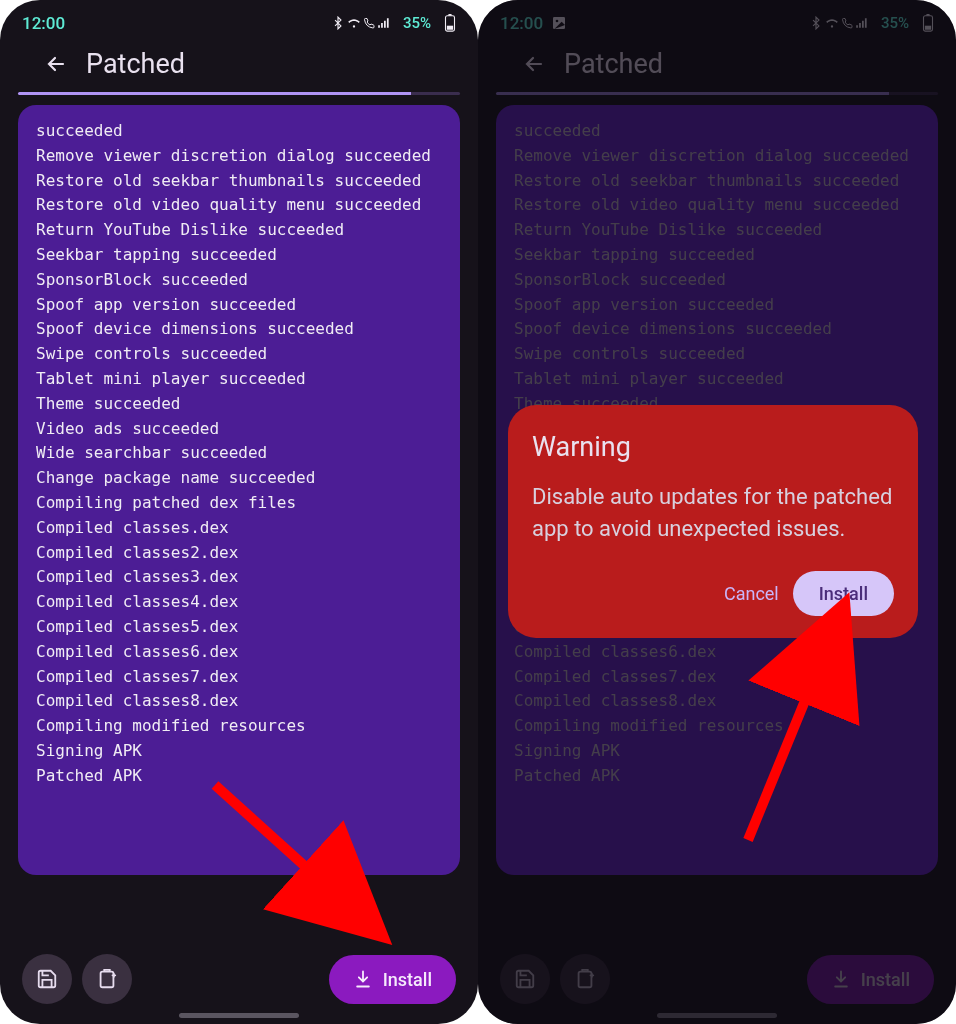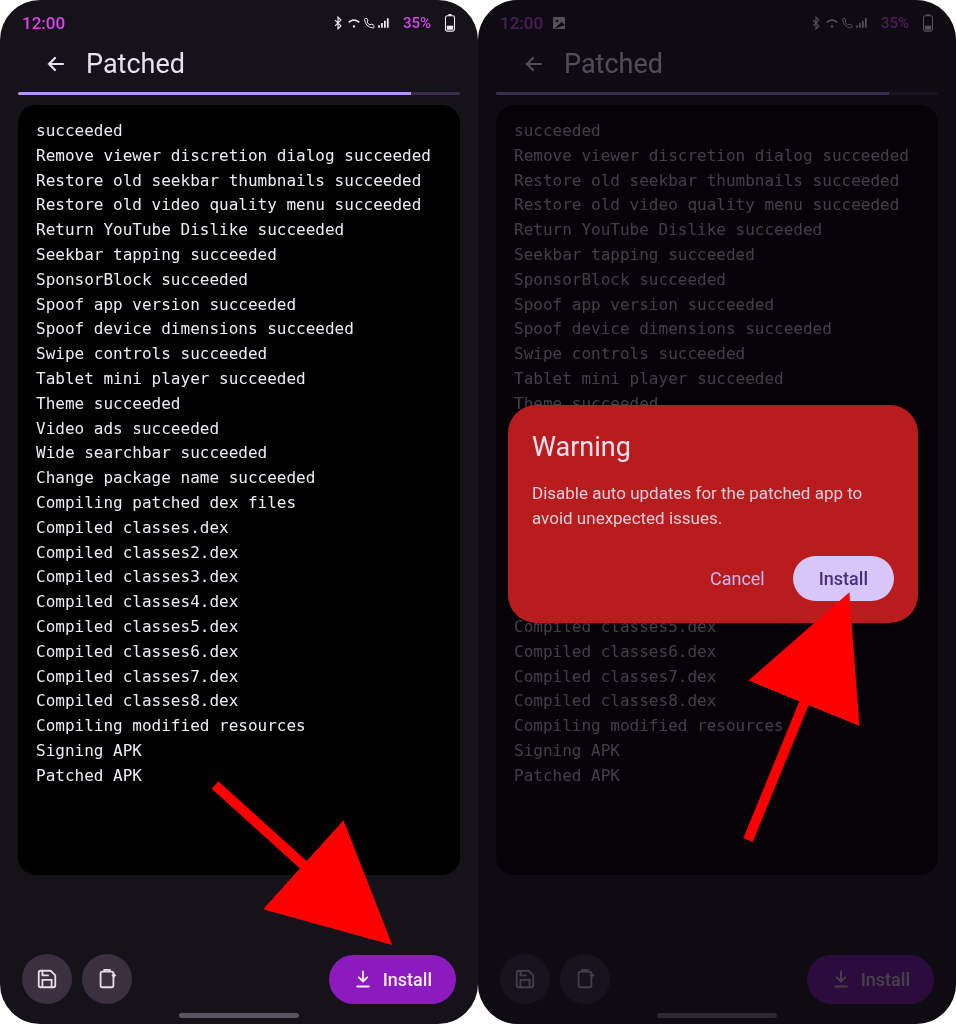--- a/index.html
+++ b/index.html
@@ -18,21 +18,21 @@
     position: relative;
     overflow: hidden;
     border-radius: 40px;
   }
   .status-bar {
     height: 30px;
     display: flex;
     justify-content: space-between;
     align-items: center;
     padding: 16px 22px 0 22px;
-    color: #d946ef;
+    color: #5eead4;
     font-size: 17px;
     font-weight: 500;
   }
   .status-right {
     display: flex;
     align-items: center;
     gap: 11px;
     font-size: 15px;
   }
   .status-icons {
@@ -64,21 +64,21 @@
     font-weight: 400;
   }
   .progress-bar {
     height: 3px;
     background: linear-gradient(90deg, #b094f5 0%, #b094f5 89%, #3a2d4e 89%, #3a2d4e 100%);
     margin: 0 18px;
     border-radius: 2px;
   }
   .log-panel {
     margin: 10px 18px 0 18px;
-    background: #000000;
+    background: #4c1d95;
     border-radius: 18px;
     padding: 14px 18px;
     height: 770px;
     overflow: hidden;
     font-family: "SF Mono", Menlo, Consolas, monospace;
     font-size: 16px;
     line-height: 1.55;
     color: #f0ecf4;
     font-weight: 300;
   }
@@ -140,30 +140,29 @@
     padding: 26px 24px 22px 24px;
     z-index: 10;
     color: #e9e1ef;
   }
   .dialog-title {
     font-size: 27px;
     font-weight: 400;
     margin-bottom: 18px;
   }
   .dialog-body {
-    font-size: 17px;
+    font-size: 22px;
     line-height: 1.45;
     color: #d8d0de;
     margin-bottom: 26px;
   }
   .dialog-actions {
     display: flex;
     justify-content: flex-end;
     align-items: center;
-    gap: 14px;
   }
   .dialog-cancel {
     color: #c9b6f9;
     font-size: 18px;
     padding: 10px 14px;
   }
   .dialog-install {
     background: #d6c6f9;
     color: #4a2d7a;
     font-size: 18px;

